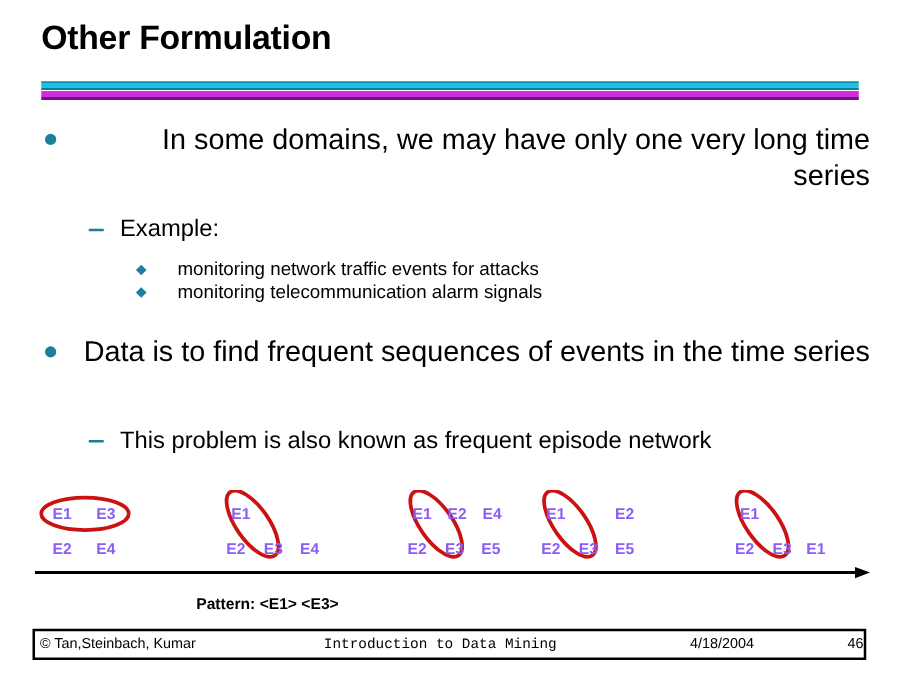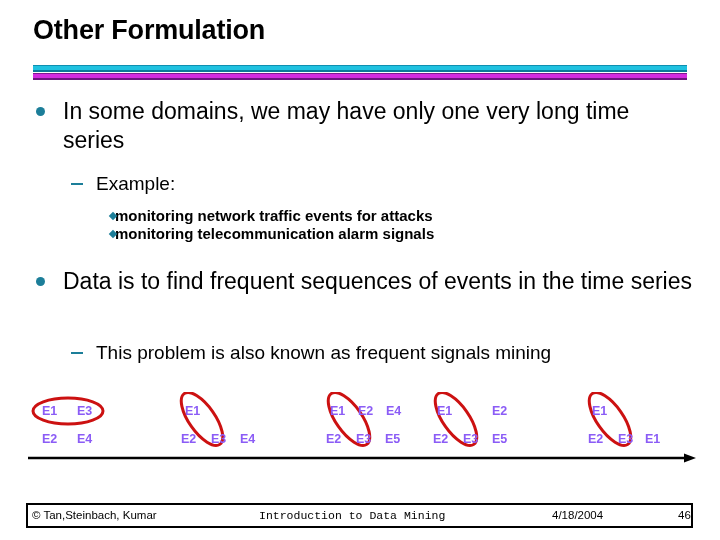--- a/index.html
+++ b/index.html
@@ -50,20 +50,21 @@
         #d42ae0 1px, #d42ae0 5px,
         #6e1480 5px, #6e1480 7px);
   }
 
   
   .lvl1 {
     position: absolute;
     font-size: 23px;
     line-height: 29px;
     color: #000000;
+    text-align: right;
   }
   .lvl1 .b1-dot {
     position: absolute;
     left: 0px;
     top: 10px;
     width: 9px;
     height: 9px;
     border-radius: 50%;
     background: #1c7e99;
   }
@@ -101,22 +102,21 @@
     position: absolute;
     left: 0px;
     top: 7px;
     width: 6px;
     height: 6px;
     background: #1c7e99;
     transform: rotate(45deg);
   }
   .lvl3 .b3-text {
     display: block;
-    margin-left: 5px;
-    font-weight: bold;
+    margin-left: 32px;
   }
 
   
   #event-diagram {
     position: absolute;
     left: 0;
     top: 392px;
     width: 720px;
     height: 110px;
   }
@@ -204,21 +204,21 @@
   <span class="b3-text">monitoring telecommunication alarm signals</span>
 </div>
 
 <div class="lvl1" style="left:36px; top:267px; width:660px;">
   <span class="b1-dot"></span>
   <span class="b1-text">Data is to find frequent sequences of events in the time series</span>
 </div>
 
 <div class="lvl2" style="left:71px; top:341px; width:630px;">
   <span class="b2-dash"></span>
-  <span class="b2-text">This problem is also known as frequent signals mining</span>
+  <span class="b2-text">This problem is also known as frequent episode network</span>
 </div>
 
 <div id="event-diagram">
 
   <svg id="ellipse-layer" viewBox="0 0 720 80">
       <ellipse cx="68" cy="19" rx="35" ry="13" fill="none" stroke="#cc1111" stroke-width="3"></ellipse>
       <ellipse cx="202" cy="27" rx="31" ry="13" fill="none" stroke="#cc1111" stroke-width="3" transform="rotate(55 202 27)"></ellipse>
       <ellipse cx="349" cy="27" rx="31" ry="13" fill="none" stroke="#cc1111" stroke-width="3" transform="rotate(55 349 27)"></ellipse>
       <ellipse cx="456" cy="27" rx="31" ry="13" fill="none" stroke="#cc1111" stroke-width="3" transform="rotate(55 456 27)"></ellipse>
       <ellipse cx="610" cy="27" rx="31" ry="13" fill="none" stroke="#cc1111" stroke-width="3" transform="rotate(55 610 27)"></ellipse>
@@ -248,20 +248,21 @@
       <div class="evt" style="left: 588px; top: 40px;">E2</div>
       <div class="evt" style="left: 618px; top: 40px;">E3</div>
       <div class="evt" style="left: 645px; top: 40px;">E1</div>
     </div>
 
   <svg id="timeline-svg" viewBox="0 0 720 22">
     <line x1="28" y1="6" x2="684" y2="6" stroke="#000000" stroke-width="2.4"></line>
     <polygon points="684,1.5 696,6 684,10.5" fill="#000000"></polygon>
   </svg>
 
+  <div id="pattern-label">Pattern: &lt;E1&gt; &lt;E3&gt;</div>
 </div>
 
 <div id="footer">
   <div class="foot-cell" id="foot-copyright">© Tan,Steinbach, Kumar</div>
   <div class="foot-cell" id="foot-center">Introduction to Data Mining</div>
   <div class="foot-cell" id="foot-date">4/18/2004</div>
   <div class="foot-cell" id="foot-page">46</div>
 </div>
 
 </body></html>

